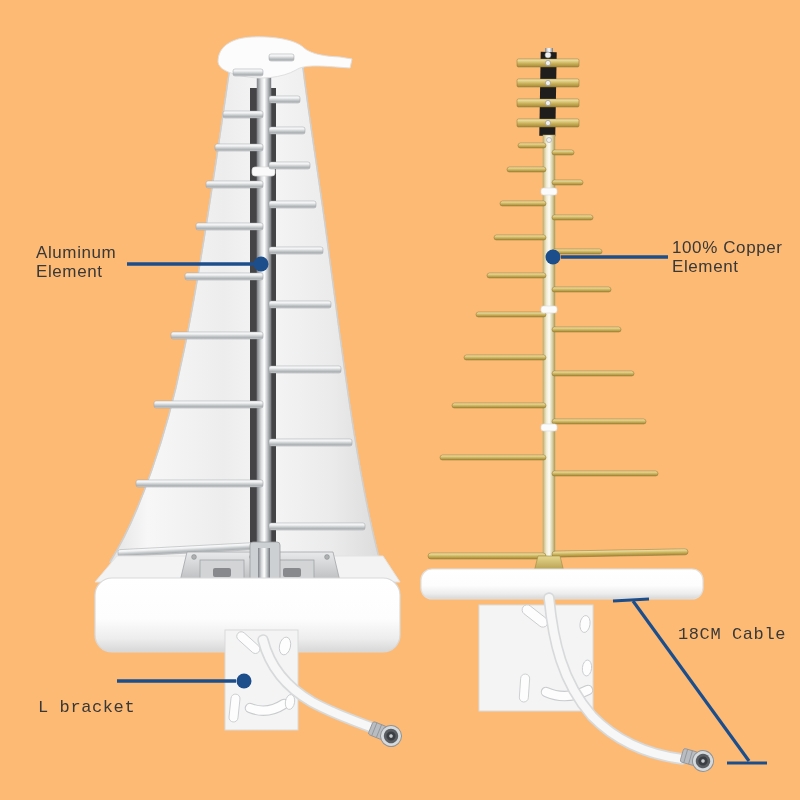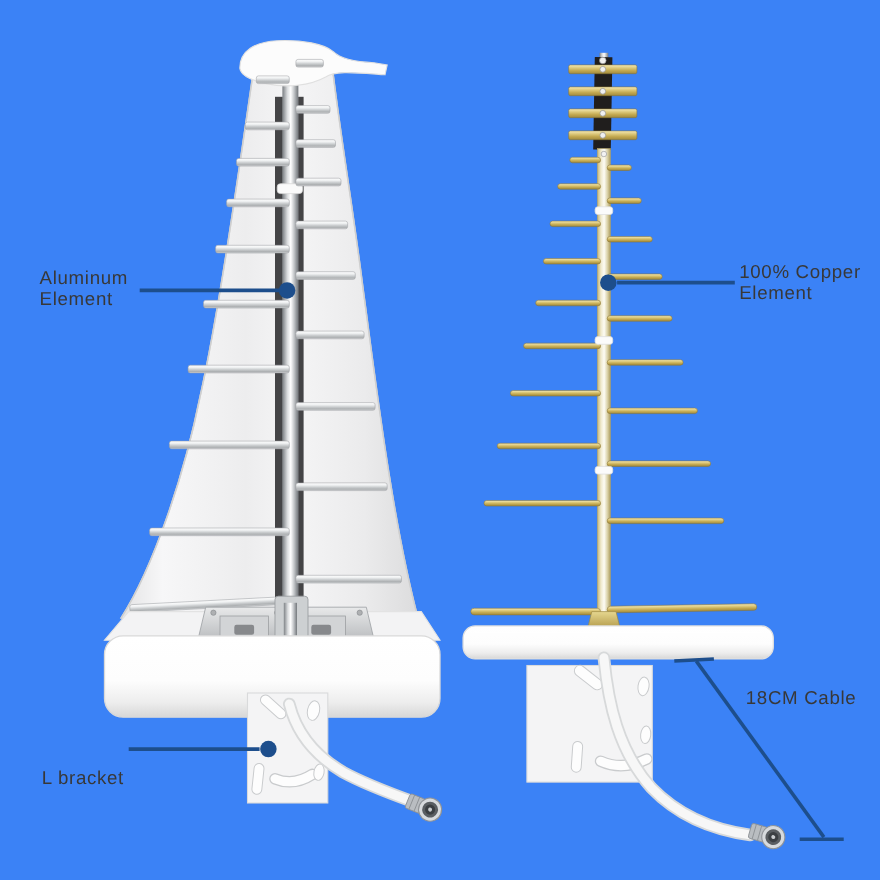--- a/index.html
+++ b/index.html
@@ -1,21 +1,21 @@
 <!DOCTYPE html>
 <html><head>
 <meta charset="utf-8">
 <style>
   html,body{margin:0;padding:0;background:#ffffff;}
-  .scene{position:relative;width:800px;height:800px;background:#3b82f6;overflow:hidden;
+  .scene{position:relative;width:800px;height:800px;background:#fdba74;overflow:hidden;
          font-family:"Liberation Sans",sans-serif;}
   .scene svg{position:absolute;left:0;top:0;}
   .label{position:absolute;font-size:17px;line-height:19px;letter-spacing:0.6px;
          color:#383838;font-weight:400;}
-  .nowrap{white-space:nowrap;}
+  .nowrap{white-space:nowrap;font-family:Liberation Mono, monospace;}
   .callout-line{stroke-width:3.4;fill:none;}
   .dim-line{stroke-width:3.2;fill:none;}
 </style>
 </head>
 <body>
 
 <div class="scene">
 
 <svg width="800" height="800" viewBox="0 0 800 800">
   <defs>

